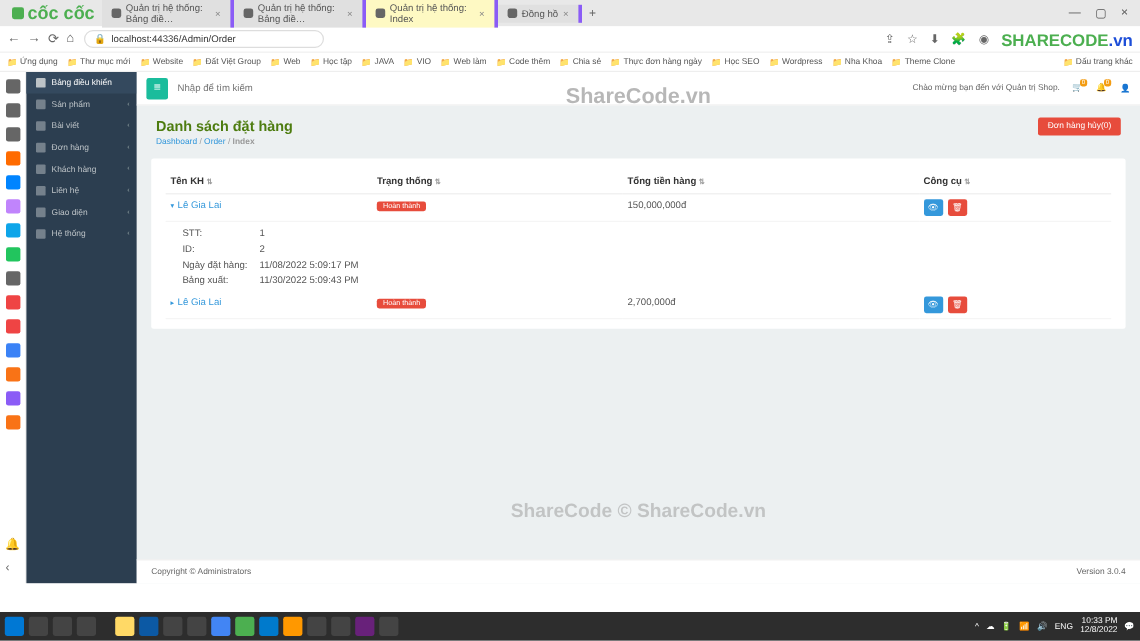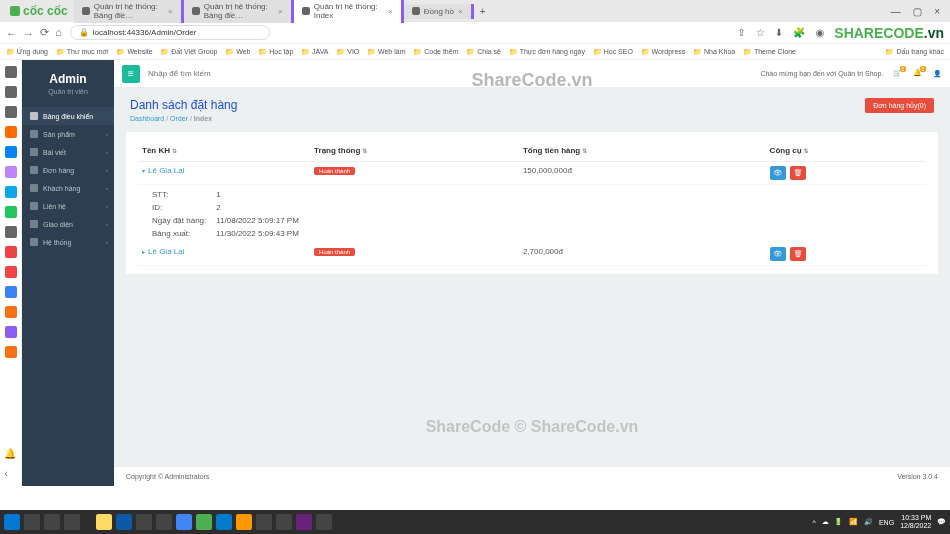--- a/index.html
+++ b/index.html
@@ -1,32 +1,32 @@
 <!DOCTYPE html>
 <html><head>
 <meta charset="utf-8">
 <style>
 *{box-sizing:border-box;margin:0;padding:0;font-family:Segoe UI,Arial,sans-serif}
 body{width:950px;height:534px;overflow:hidden;background:#f0f0f0;position:relative;font-size:10px}
 .browser-frame{position:absolute;top:0;left:0;right:0;height:510px;background:#fff}
 .tabs-bar{height:22px;background:#e8e8e8;display:flex;align-items:center;padding-left:4px;gap:0}
-.coccoc-logo{display:flex;align-items:center;gap:3px;padding:0 6px;font-size:12px;color:#4caf50;font-weight:bold}
+.coccoc-logo{display:flex;align-items:center;gap:3px;padding:0 6px;font-size:15px;color:#4caf50;font-weight:bold}
 .coccoc-logo::before{content:"";width:10px;height:10px;background:#4caf50;border-radius:2px}
 .tab{display:flex;align-items:center;padding:3px 8px;font-size:8px;color:#555;gap:4px;border-right:3px solid #8b5cf6;background:#e0e0e0;max-width:110px}
-.tab.active{background:#ffffff}
+.tab.active{background:#fef9c3}
 .tab-icon{width:8px;height:8px;background:#666;border-radius:2px;flex-shrink:0}
 .tab-close{font-size:8px;color:#888;margin-left:auto}
 .window-controls{margin-left:auto;display:flex;gap:12px;padding:0 10px;color:#555;font-size:10px}
 .url-bar{height:22px;display:flex;align-items:center;padding:0 6px;gap:8px;background:#fff;border-bottom:1px solid #eee}
 .url-nav{display:flex;gap:6px;color:#666;font-size:11px}
 .url-input{flex:0 0 auto;display:flex;align-items:center;gap:4px;padding:2px 8px;border:1px solid #ddd;border-radius:10px;font-size:8px;color:#333;width:200px}
 .url-lock{font-size:8px}
 .url-actions{margin-left:auto;display:flex;gap:10px;color:#666;font-size:10px;align-items:center}
 .sharecode-logo{font-size:14px;font-weight:bold;color:#4caf50}
-.sharecode-logo .vn{color:#14532d}
+.sharecode-logo .vn{color:#1d4ed8}
 .bookmarks-bar{height:16px;display:flex;align-items:center;padding:0 6px;gap:8px;font-size:7px;color:#555;background:#fff;border-bottom:1px solid #eee}
 .bm{display:flex;align-items:center;gap:2px}
 .bm::before{content:"📁";font-size:7px}
 .bm-last{margin-left:auto}
 .page{position:absolute;top:60px;left:0;right:0;bottom:24px;display:flex}
 .side-icons{width:22px;background:#fff;display:flex;flex-direction:column;align-items:center;gap:8px;padding-top:6px;border-right:1px solid #eee}
 .side-icons span{width:12px;height:12px;border-radius:2px}
 .si1{background:#666}.si2{background:#666}.si3{background:#ff6b00}.si4{background:#0084ff}.si5{background:#c084fc}.si6{background:#0ea5e9}.si7{background:#22c55e}.si8{background:#666}.si9{background:#ef4444}.si10{background:#ef4444}.si11{background:#3b82f6}.si12{background:#f97316}.si13{background:#8b5cf6}.si14{background:#f97316}
 .sidebar{width:92px;background:#2c3e50;color:#fff;display:flex;flex-direction:column}
 .sidebar-header{text-align:center;padding:12px 4px}
@@ -38,21 +38,21 @@
 .nav-item.active::before{opacity:1}
 .nav-chev{position:absolute;right:6px;font-size:6px;color:#95a5a6}
 .content{flex:1;background:#ecf0f1;display:flex;flex-direction:column;position:relative}
 .topbar{height:28px;background:#fff;display:flex;align-items:center;padding:0 8px;gap:8px;border-bottom:1px solid #eee}
 .hamburger{width:18px;height:18px;background:#1abc9c;border-radius:2px;display:flex;align-items:center;justify-content:center;color:#fff;font-size:10px}
 .search-input{border:none;font-size:8px;color:#999;outline:none;flex:0 0 120px}
 .topbar-right{margin-left:auto;font-size:7px;color:#666;display:flex;align-items:center;gap:10px}
 .badge-icon{position:relative;width:10px;height:10px;display:inline-block}
 .badge-icon::after{content:"0";position:absolute;top:-3px;right:-3px;background:#f39c12;color:#fff;font-size:5px;padding:0 2px;border-radius:2px}
 .page-header{padding:10px 16px;display:flex;justify-content:space-between;align-items:flex-start}
-.page-title{font-size:12px;color:#1d4ed8;font-weight:400}
+.page-title{font-size:12px;color:#4d7c0f;font-weight:700}
 .breadcrumb{font-size:7px;color:#999;margin-top:3px}
 .breadcrumb span{color:#3498db}
 .btn-red{background:#e74c3c;color:#fff;border:none;padding:4px 8px;font-size:7px;border-radius:2px;cursor:pointer}
 .watermark{position:absolute;top:10px;left:50%;transform:translateX(-50%);font-size:18px;color:#999;font-weight:bold;opacity:0.7;pointer-events:none}
 .watermark2{position:absolute;bottom:50px;left:50%;transform:translateX(-50%);font-size:16px;color:#999;font-weight:bold;opacity:0.5;pointer-events:none}
 .panel{background:#fff;margin:0 12px;padding:8px 12px;border-radius:2px}
 .table{width:100%;border-collapse:collapse}
 .table th{text-align:left;font-size:8px;font-weight:600;color:#333;padding:6px 4px;border-bottom:1px solid #eee}
 .table td{font-size:8px;color:#555;padding:4px;border-bottom:1px solid #f5f5f5;vertical-align:top}
 .sort{font-size:6px;color:#999;margin-left:2px}
@@ -170,24 +170,20 @@
       <span class="si12"></span>
       <span class="si13"></span>
       <span class="si14"></span>
       <div class="side-icons-bottom">
         <span style="color:#666">🔔</span>
         <span style="color:#666">‹</span>
       </div>
     </div>
 
     <div class="sidebar">
-      <div class="sidebar-header">
-        <div class="sidebar-title">Admin</div>
-        <div class="sidebar-sub">Quản trị viên</div>
-      </div>
       <div class="nav-item active">
           <span>Bảng điều khiển</span>
         </div>
       <div class="nav-item">
           <span>Sản phẩm</span>
           <span class="nav-chev">‹</span>
         </div>
       <div class="nav-item">
           <span>Bài viết</span>
           <span class="nav-chev">‹</span>

